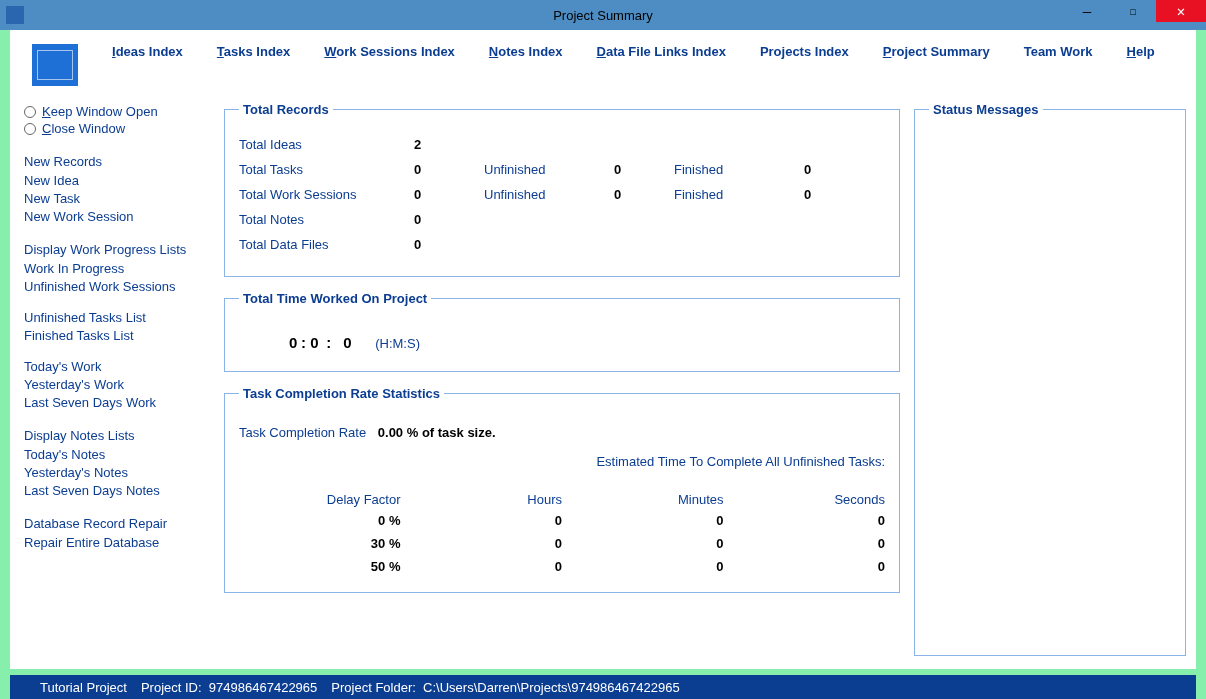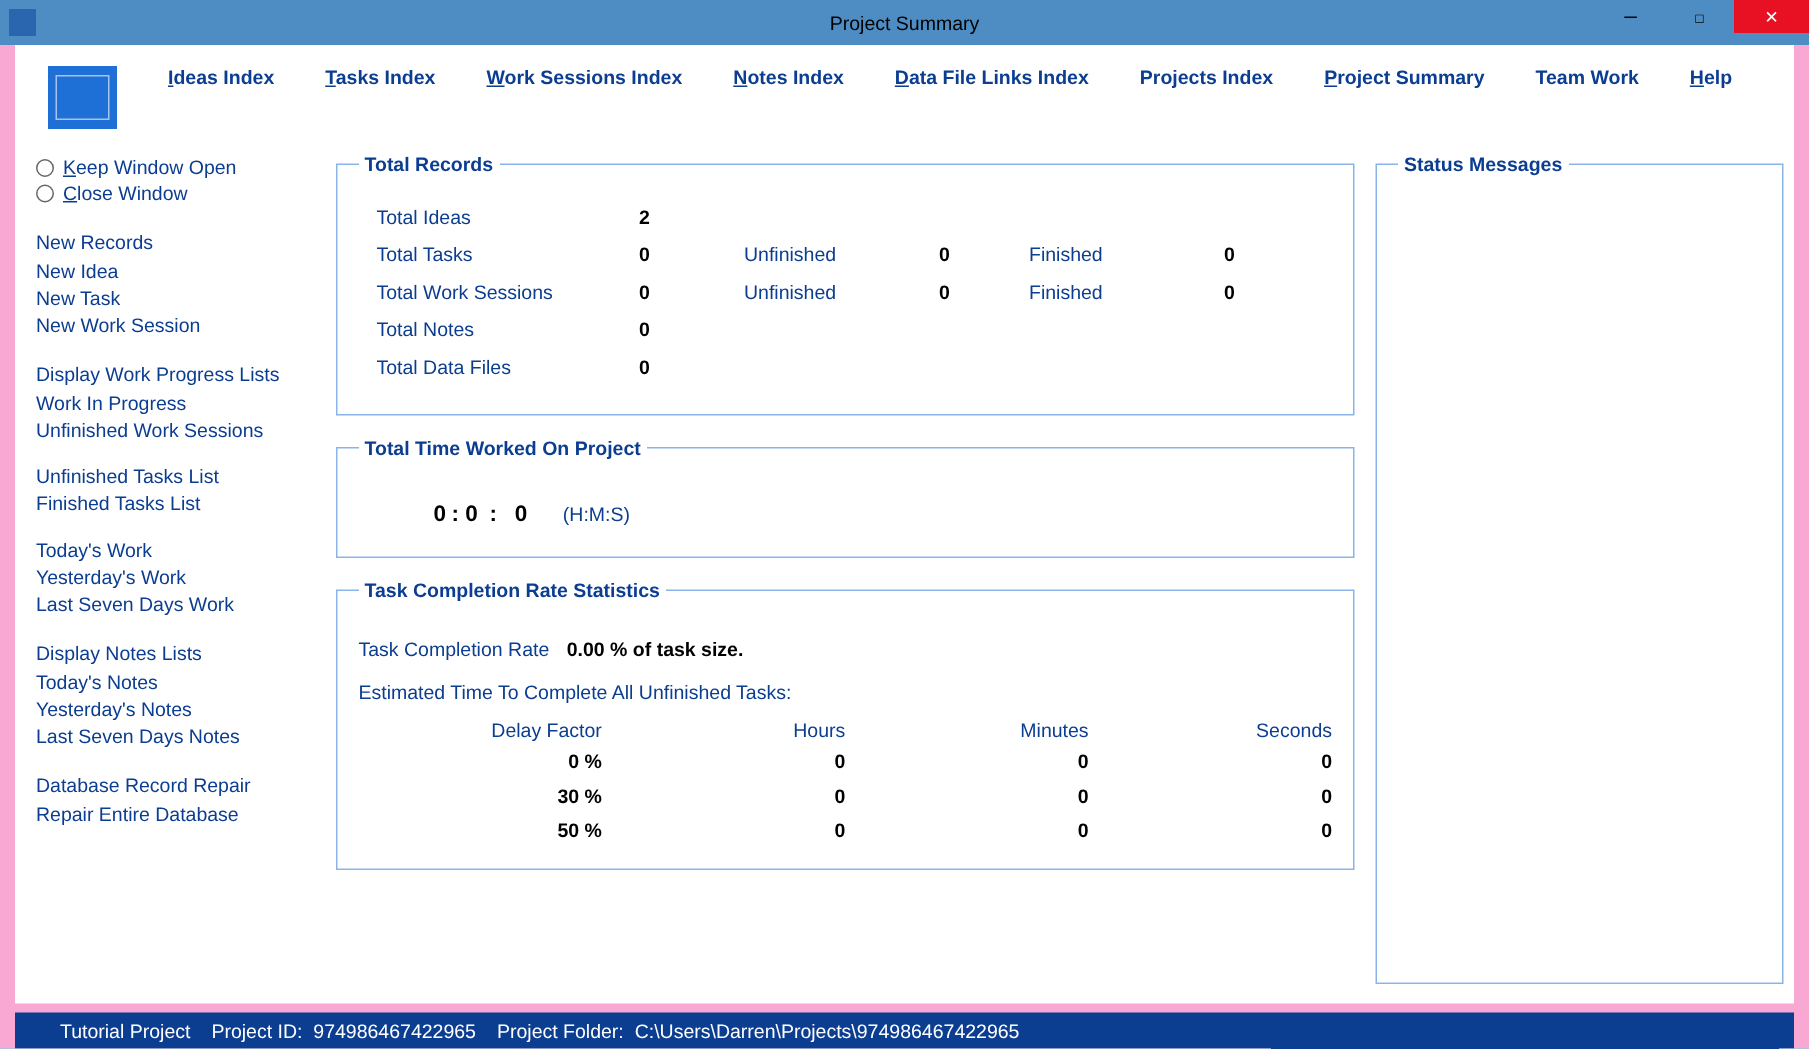--- a/index.html
+++ b/index.html
@@ -8,21 +8,21 @@
     font-size: 13px;
     background: #4d8dc3;
     width: 1206px;
     height: 699px;
     overflow: hidden;
     color: #0b3d91;
   }
   .window {
     width: 1206px;
     height: 699px;
-    background: #f9a8d4;
+    background: #86efac;
     display: flex;
     flex-direction: column;
   }
   .titlebar {
     height: 30px;
     background: #4d8dc3;
     display: flex;
     align-items: center;
     padding-left: 6px;
     position: relative;
@@ -123,32 +123,32 @@
     padding:10px 14px 14px 14px;
     position:relative;
   }
   fieldset.panel.fill { height: 554px; }
   legend.panel-title {
     color:#0b3d91;
     font-weight:700;
     padding:0 4px;
     font-size:13px;
   }
-  .rec-row { display:flex; align-items:flex-end; margin:10px 12px; }
+  .rec-row { display:flex; align-items:flex-end; margin:10px 0; }
   .rec-label { width:175px; color:#0b3d91; }
   .rec-val { width:70px; font-weight:700; color:#000; }
   .rec-sub { width:130px; color:#0b3d91; }
   .rec-subval { width:60px; font-weight:700; color:#000; }
   .time-row { padding:18px 0 6px 50px; }
   .time-big { font-weight:700; color:#000; font-size:15px; }
   .hms-note { color:#0b3d91; margin-left:20px; }
   .tc-row { margin:14px 0; }
   .tc-label { color:#0b3d91; display:inline-block; }
   .tc-val { font-weight:700; color:#000; margin-left:8px; }
-  .est-label { color:#0b3d91; margin-bottom:8px; }
+  .est-label { color:#0b3d91; margin-bottom:21px;text-align:right; }
   .est-table { width:100%; }
   .est-hrow, .est-drow { display:flex; text-align:right; }
   .est-hrow > div { flex:1; color:#0b3d91; padding:2px 0; }
   .est-drow > div { flex:1; font-weight:700; color:#000; padding:4px 0; }
   .statusbar {
     height: 24px;
     background: #0b3d91;
     color: #fff;
     display:flex;
     align-items:center;

